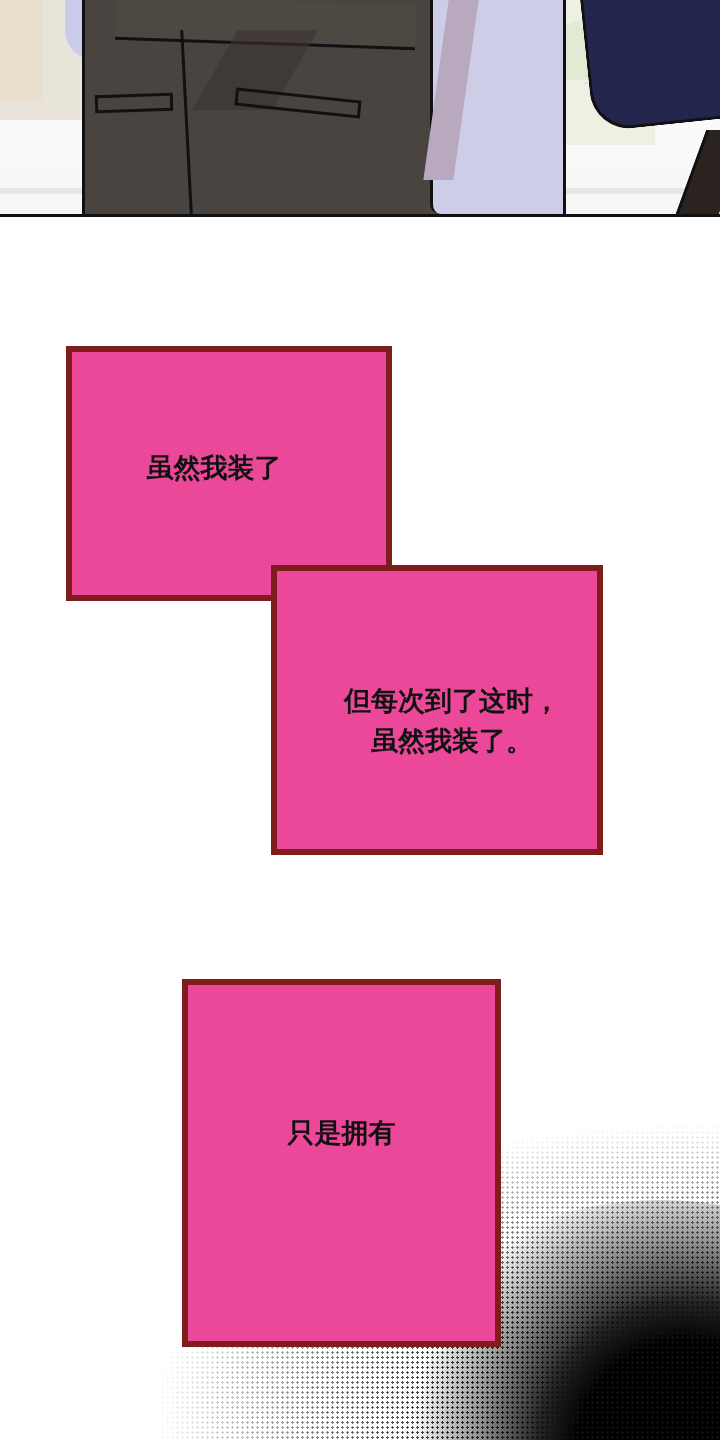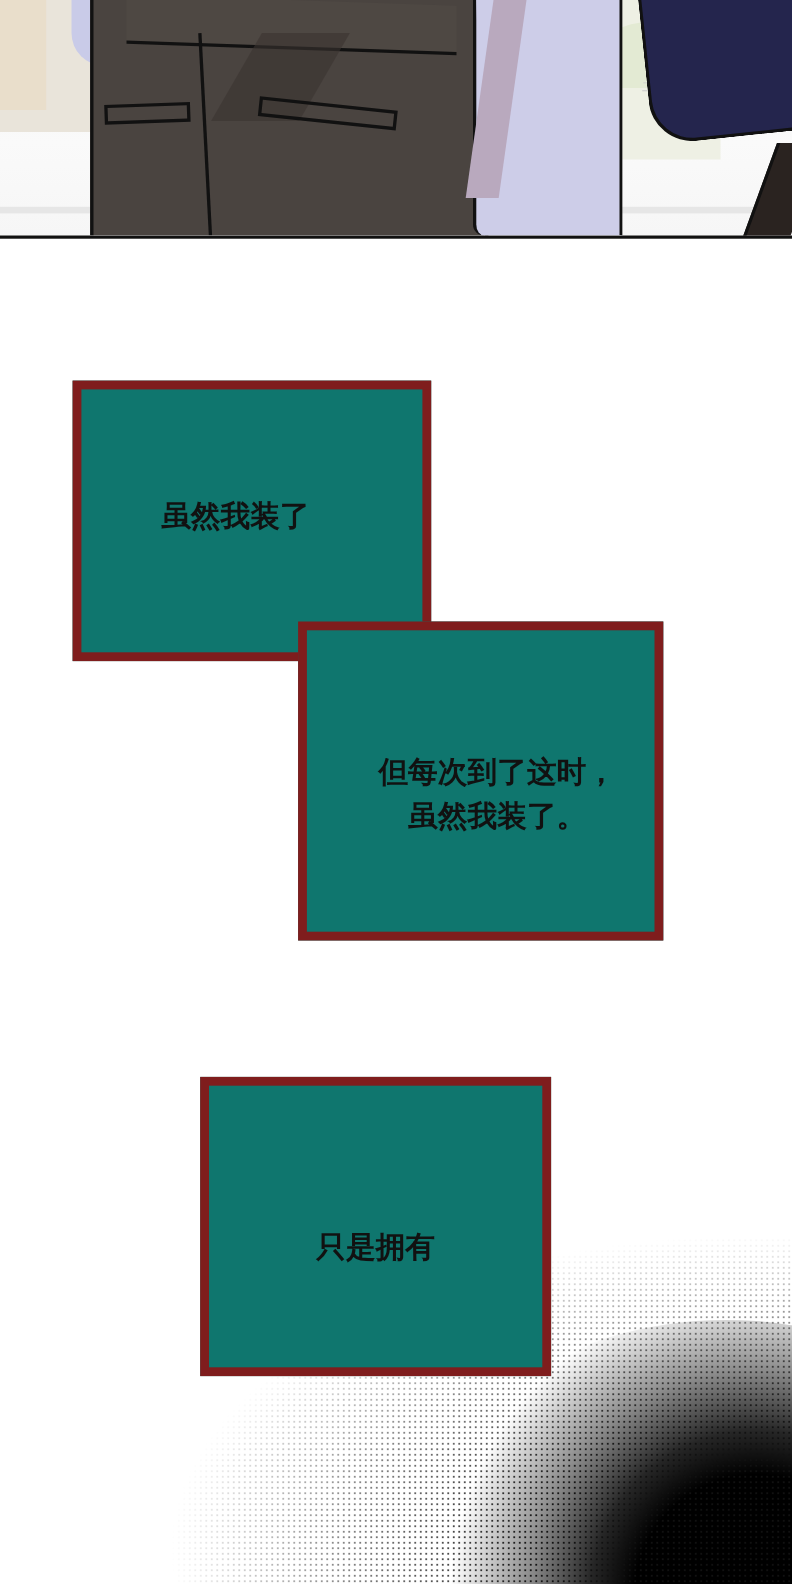--- a/index.html
+++ b/index.html
@@ -29,28 +29,28 @@
     .pocket-right { position:absolute; left:150px; top:94px; width:120px; height:12px; border:3px solid #111; transform:rotate(6deg); }
     .shadow-stripe { position:absolute; left:130px; top:30px; width:80px; height:80px; background:#3a3431; transform:skewX(-30deg); opacity:.6; }
     .shirt-right { position:absolute; left:430px; top:0; width:130px; height:214px; background:#cdcde8;
                    border-left:3px solid #111; border-right:3px solid #111; border-radius:0 0 0 10px; }
     .shirt-shade { position:absolute; left:436px; top:0; width:30px; height:180px; background:#b9a9be; transform:skewX(-8deg); }
     .jacket { position:absolute; left:580px; top:0; width:160px; height:130px; background:#24254d;
               border-left:3px solid #111; border-bottom:3px solid #111; border-radius:0 0 0 40px; transform:rotate(-6deg); transform-origin:top left; }
     .dark-leg { position:absolute; left:690px; top:130px; width:40px; height:90px; background:#2a2320; transform:skewX(-20deg); border-left:3px solid #111; }
 
     
-    .caption-box { position:absolute; background:#0f766e; border:8px solid #7f1d1d; box-sizing:border-box; }
+    .caption-box { position:absolute; background:#ec4899; border:6px solid #7f1d1d; box-sizing:border-box; }
     .caption-text { position:absolute; left:0; right:0; text-align:center; font-size:27px; font-weight:bold;
                     color:#111; line-height:40px; }
     #box1 { left:66px; top:346px; width:326px; height:255px; }
     #box1 .caption-text { top:96px; padding-right:30px; }
     #box2 { left:271px; top:565px; width:332px; height:290px; }
     #box2 .caption-text { top:110px; padding-left:30px; }
-    #box3 { left:182px; top:979px; width:319px; height:272px; }
+    #box3 { left:182px; top:979px; width:319px; height:368px; }
     #box3 .caption-text { top:128px; }
 
     
     .halftone { position:absolute; left:0; top:1120px; width:720px; height:320px; overflow:hidden; }
     .halftone-fill { position:absolute; left:380px; top:80px; width:560px; height:420px; border-radius:50%;
       background:
         radial-gradient(circle at 55% 60%, #000 0 28%, rgba(0,0,0,.85) 38%, rgba(0,0,0,.45) 52%, rgba(0,0,0,0) 70%);
       filter: contrast(1.2); }
     .halftone-dots { position:absolute; left:150px; top:0; width:600px; height:340px;
       background-image: radial-gradient(#111 1px, transparent 1.3px);

